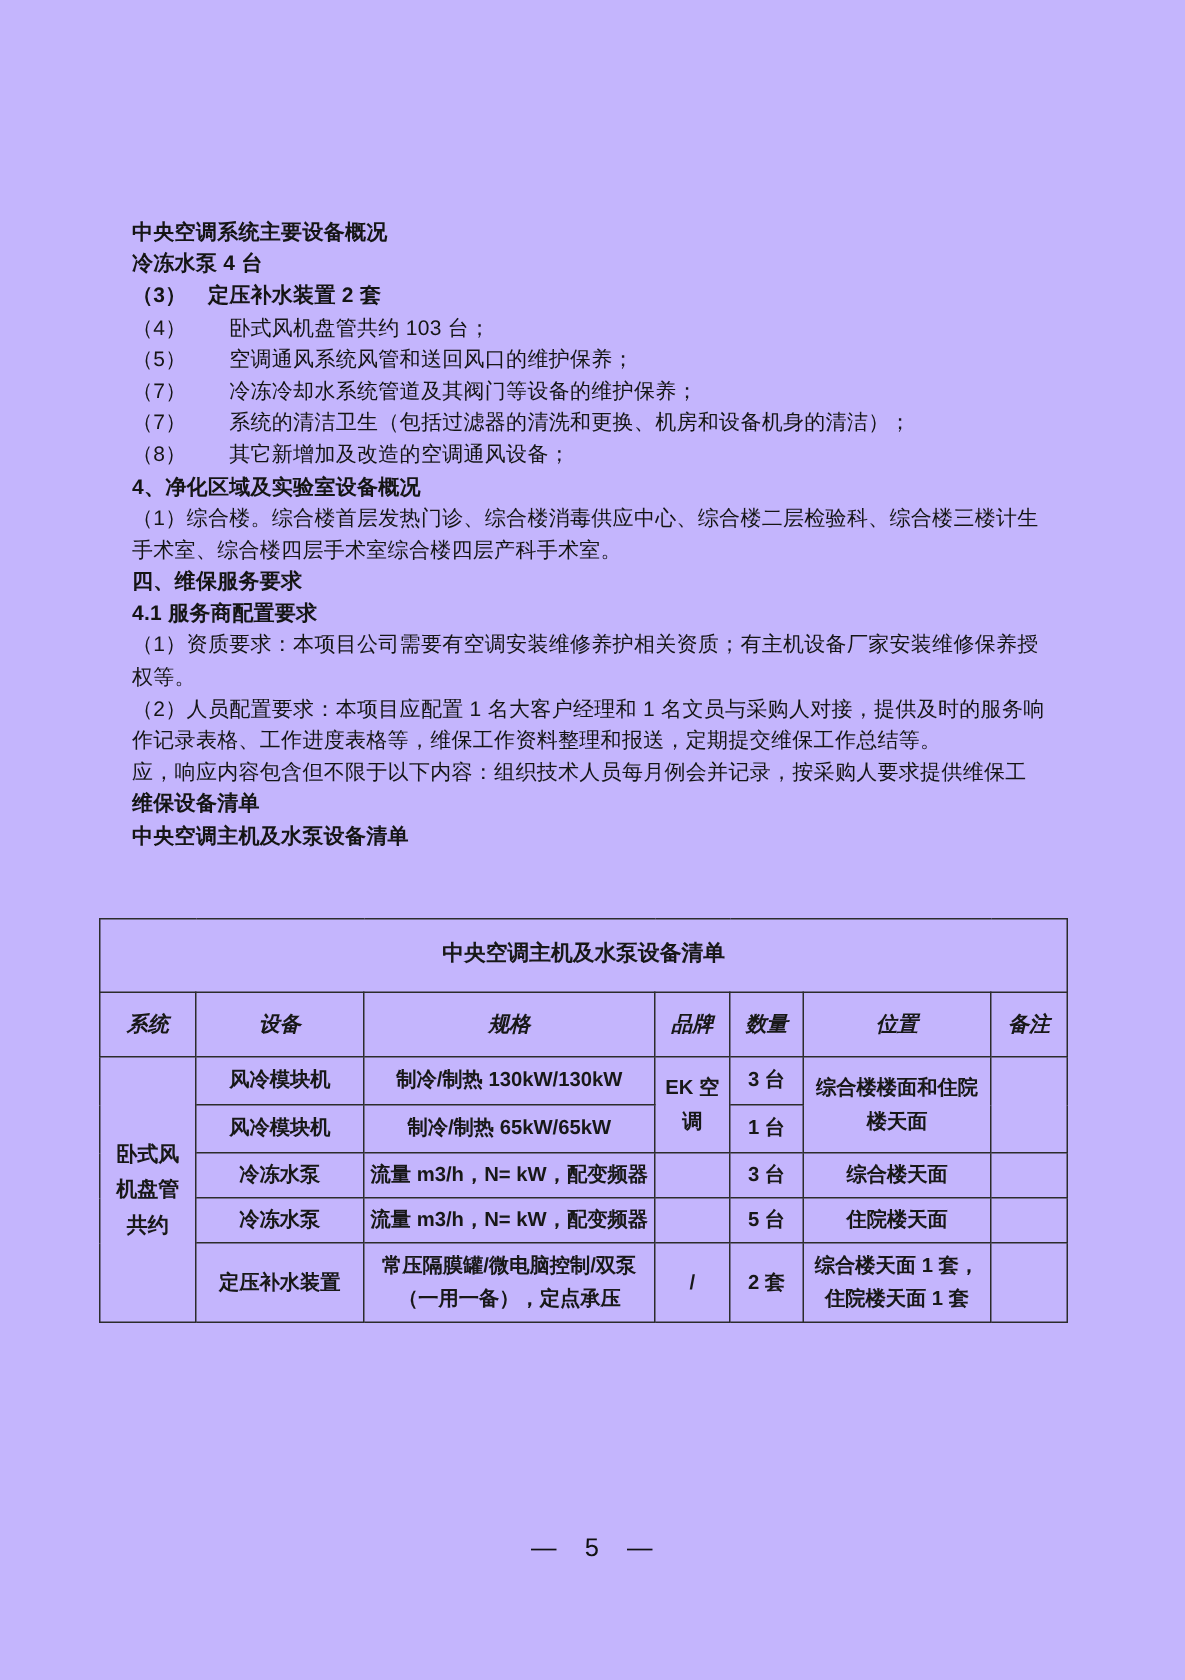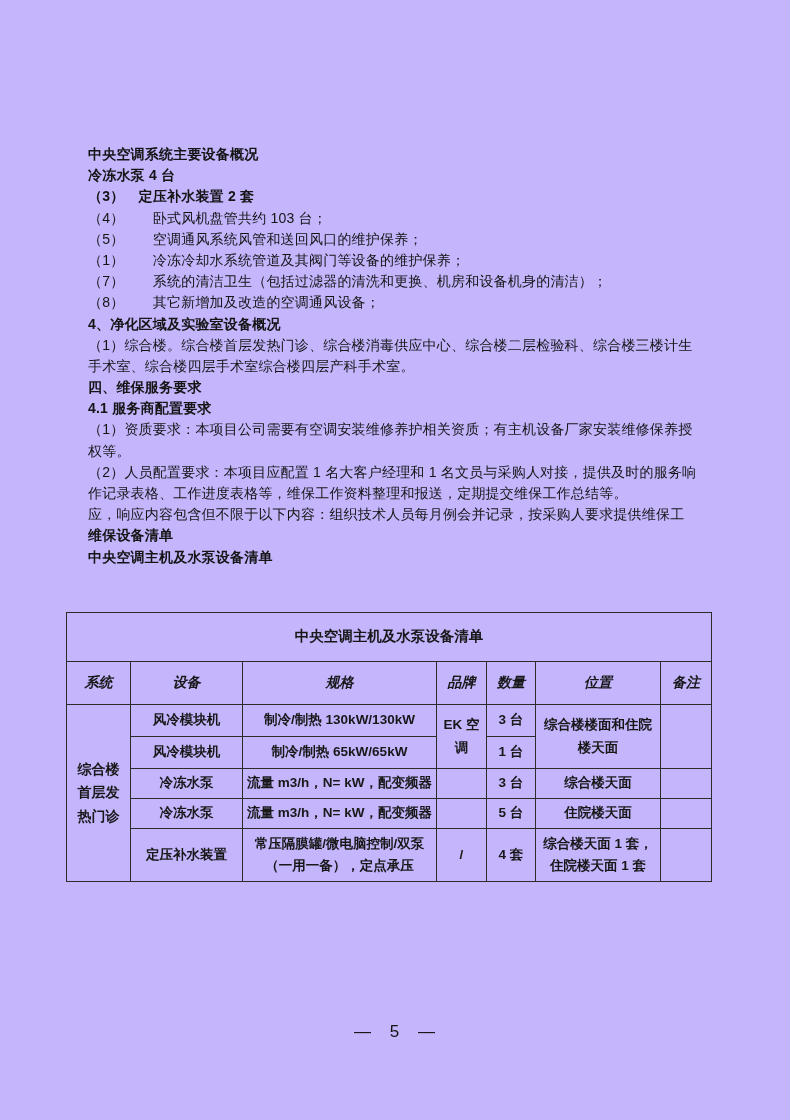--- a/index.html
+++ b/index.html
@@ -78,21 +78,21 @@
 <body>
 
 <div class="page">
 
   <div class="body-text">
     <div class="line bold">中央空调系统主要设备概况</div>
     <div class="line bold">冷冻水泵 4 台</div>
     <div class="line bold">（3）　定压补水装置 2 套</div>
     <div class="line">（4）　　卧式风机盘管共约 103 台；</div>
     <div class="line">（5）　　空调通风系统风管和送回风口的维护保养；</div>
-    <div class="line">（1）　　冷冻冷却水系统管道及其阀门等设备的维护保养；</div>
+    <div class="line">（7）　　冷冻冷却水系统管道及其阀门等设备的维护保养；</div>
     <div class="line">（7）　　系统的清洁卫生（包括过滤器的清洗和更换、机房和设备机身的清洁）；</div>
     <div class="line">（8）　　其它新增加及改造的空调通风设备；</div>
     <div class="line bold">4、净化区域及实验室设备概况</div>
     <div class="line">（1）综合楼。综合楼首层发热门诊、综合楼消毒供应中心、综合楼二层检验科、综合楼三楼计生</div>
     <div class="line">手术室、综合楼四层手术室综合楼四层产科手术室。</div>
     <div class="line bold">四、维保服务要求</div>
     <div class="line bold">4.1 服务商配置要求</div>
     <div class="line">（1）资质要求：本项目公司需要有空调安装维修养护相关资质；有主机设备厂家安装维修保养授</div>
     <div class="line">权等。</div>
     <div class="line">（2）人员配置要求：本项目应配置 1 名大客户经理和 1 名文员与采购人对接，提供及时的服务响</div>
@@ -119,21 +119,21 @@
       <tr>
         <th>系统</th>
         <th>设备</th>
         <th>规格</th>
         <th>品牌</th>
         <th>数量</th>
         <th>位置</th>
         <th>备注</th>
       </tr>
       <tr class="r1">
-        <td class="sys-cell" rowspan="5">综合楼首层发热门诊</td>
+        <td class="sys-cell" rowspan="5">卧式风机盘管共约</td>
         <td>风冷模块机</td>
         <td>制冷/制热 130kW/130kW</td>
         <td rowspan="2">EK 空调</td>
         <td>3 台</td>
         <td rowspan="2">综合楼楼面和住院楼天面</td>
         <td rowspan="2"></td>
       </tr>
       <tr class="r2">
         <td>风冷模块机</td>
         <td>制冷/制热 65kW/65kW</td>
@@ -152,21 +152,21 @@
         <td>流量 m3/h，N= kW，配变频器</td>
         <td></td>
         <td>5 台</td>
         <td>住院楼天面</td>
         <td></td>
       </tr>
       <tr class="r5">
         <td>定压补水装置</td>
         <td>常压隔膜罐/微电脑控制/双泵（一用一备），定点承压</td>
         <td>/</td>
-        <td>4 套</td>
+        <td>2 套</td>
         <td>综合楼天面 1 套，住院楼天面 1 套</td>
         <td></td>
       </tr>
     </tbody>
   </table>
 
   <div class="footer">— 5 —</div>
 
 </div>
 

